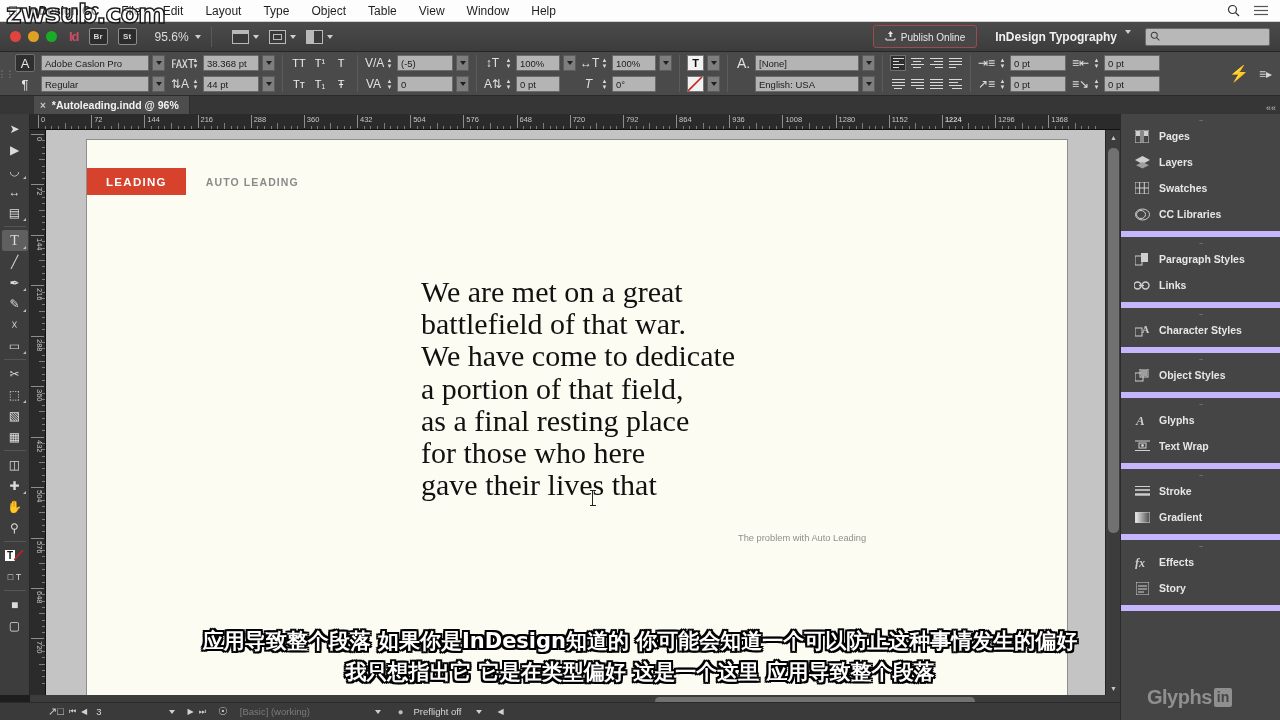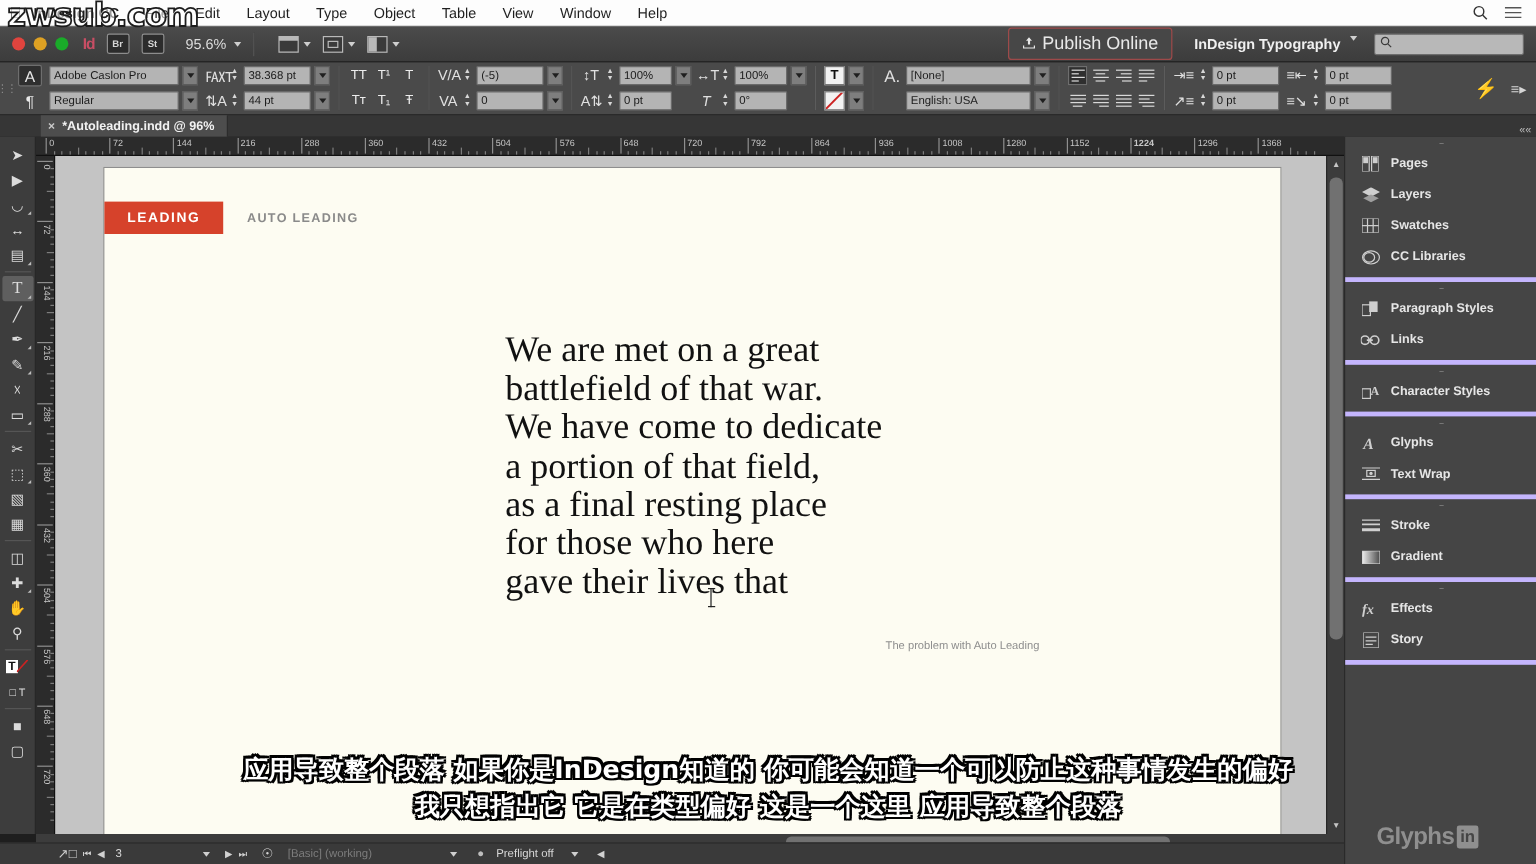--- a/index.html
+++ b/index.html
@@ -44,21 +44,21 @@
   .vsep { width:1px; height:20px; background:#2b2b2b; border-right:1px solid #5a5a5a; margin:0 10px; }
   .viewbtn { display:flex; align-items:center; gap:4px; margin-left:10px; }
   .viewicon { width:17px; height:14px; border:1px solid #b9b9b9; background:#3a3a3a; position:relative; }
   .viewicon.a { border-top:4px solid #b9b9b9; }
   .viewicon.b:before { content:""; position:absolute; inset:3px; border:1px solid #b9b9b9;}
   .viewicon.c:before { content:""; position:absolute; left:0;top:0;bottom:0;width:7px; background:#b9b9b9; }
   .caret { width:0;height:0;border-left:3.5px solid transparent;border-right:3.5px solid transparent;border-top:4px solid #cfcfcf; }
   .publish {
     margin-left:auto; display:flex; align-items:flex-end; gap:5px;
     border:1px solid #9e4a4a; background:#474747; color:#e8e8e8;
-    font-size:15px; padding:4px 11px; border-radius:3px;
+    font-size:10px; padding:4px 11px; border-radius:3px;
   }
   .workspace { color:#f0f0f0; font-size:12px; font-weight:bold; margin-left:18px; display:flex; gap:8px;}
   .appsearch {
     margin-left:14px; margin-right:10px; width:125px; height:18px;
     background:#b8b8b8; border:1px solid #6d6d6d; border-radius:2px;
     display:flex; align-items:center; padding-left:4px;
   }
 
   
   .ctrl {
@@ -164,21 +164,21 @@
   .sarrow { position:absolute; left:0; width:15px; height:14px; display:flex;align-items:center;justify-content:center;color:#c6c6c6;font-size:7px;}
   .hscroll { position:absolute; left:30px; top:695px; width:1090px; height:13px; background:#3c3c3c;}
   .hthumb { position:absolute; left:625px; top:2px; width:320px; height:9px; background:#717171; border-radius:5px;}
 
   
   .dock {
     position:absolute; left:1120px; top:114px; width:160px; height:606px;
     background:#454545; border-left:1px solid #2a2a2a;
   }
   .dockcollapse { position:absolute; right:4px; top:-11px; color:#bdbdbd; font-size:9px; }
-  .dgroup { border-bottom:4px solid #c4b5fd; padding-bottom:4px; }
+  .dgroup { border-bottom:6px solid #c4b5fd; padding-bottom:4px; }
   .dgrip { height:9px; display:flex; align-items:center; justify-content:center; color:#7e7e7e;
            font-size:7px; letter-spacing:-1.4px; }
   .ditem { display:flex; align-items:center; gap:9px; height:26px; padding-left:13px;
            color:#e6e6e6; font-size:10.5px; font-weight:bold; }
   .dicon { width:16px; height:15px; display:flex; align-items:center; justify-content:center;
            color:#cfcfcf; font-size:11px; }
   .linkedin { position:absolute; left:26px; bottom:11px; display:flex; align-items:center; gap:2px; }
   .linkedin .w { color:#8f8f8f; font-size:20px; font-weight:bold; letter-spacing:-0.5px; }
   .linkedin .in { background:#8f8f8f; color:#454545; font-size:14px; font-weight:bold;
                   padding:1px 3px 2px; border-radius:2px; }
@@ -951,20 +951,33 @@
               </svg>
             </span>
             <span>Character Styles</span>
           </div>
         </div>
         <div class="dgroup">
           <div class="dgrip">......</div>
           <div class="ditem">
             <span class="dicon">
               <svg width="14" height="13">
+                <rect x="0" y="4" width="8" height="8" fill="none" stroke="#cfcfcf"></rect>
+                <rect x="5" y="0" width="8" height="8" fill="none" stroke="#cfcfcf"></rect>
+                <rect x="6" y="1" width="6" height="6" fill="#9e9e9e"></rect>
+              </svg>
+            </span>
+            <span>Object Styles</span>
+          </div>
+        </div>
+        <div class="dgroup">
+          <div class="dgrip">......</div>
+          <div class="ditem">
+            <span class="dicon">
+              <svg width="14" height="13">
                 <text x="1" y="11" font-size="13" fill="#cfcfcf" font-family="serif" font-style="italic">A</text>
               </svg>
             </span>
             <span>Glyphs</span>
           </div>
           <div class="ditem">
             <span class="dicon">
               <svg width="15" height="12">
                 <g stroke="#cfcfcf">
                   <line x1="0" y1="1" x2="15" y2="1"></line>

